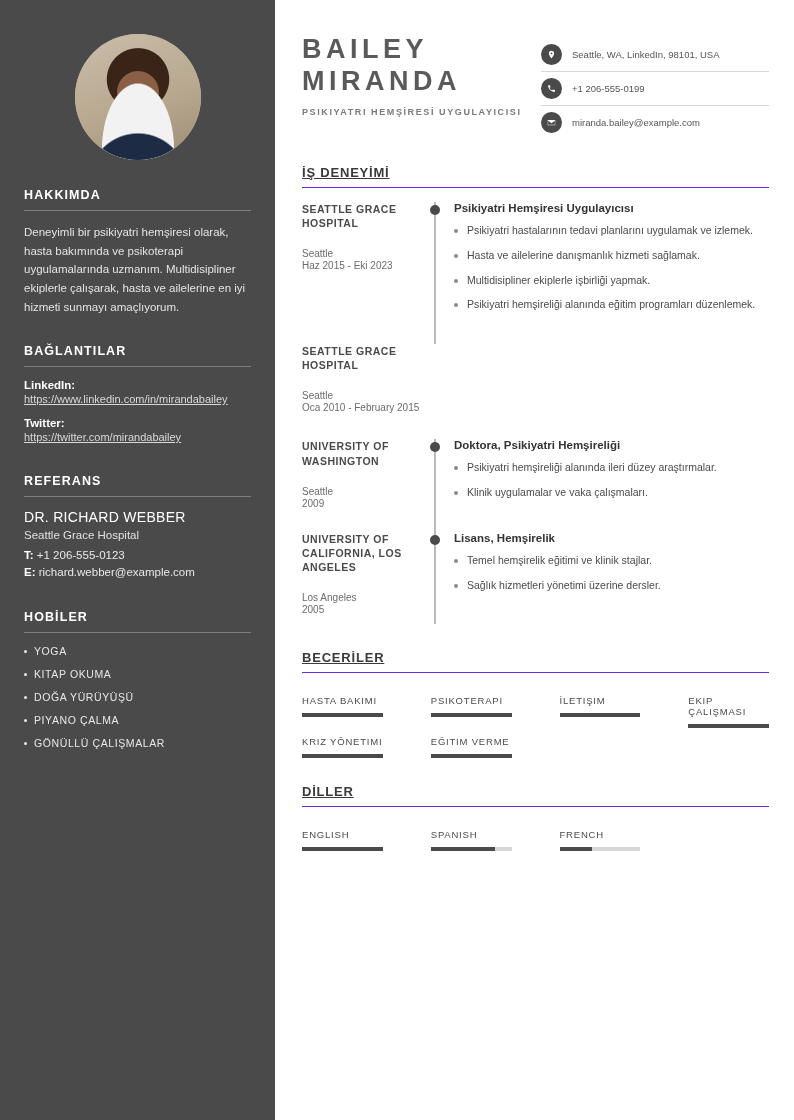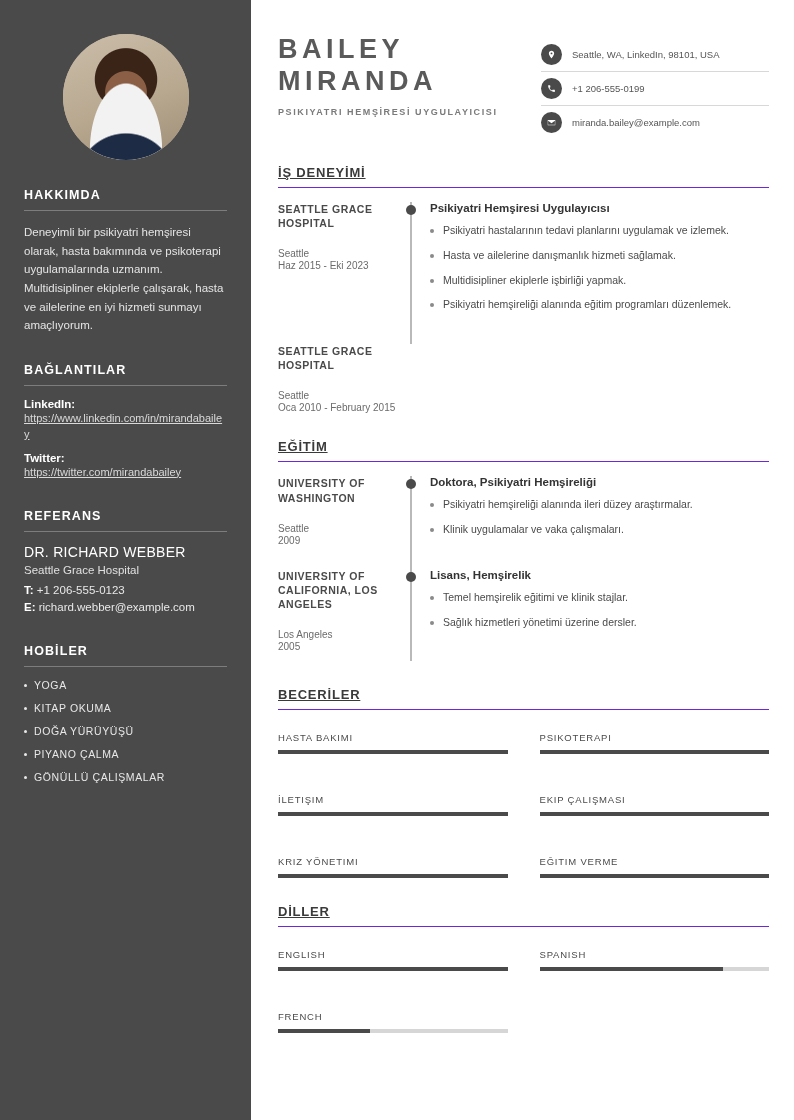--- a/index.html
+++ b/index.html
@@ -12,21 +12,21 @@
   .page {
     position: relative;
     width: 794px;
     height: 1120px;
     display: flex;
     overflow: hidden;
   }
 
   
   .sidebar {
-    width: 251px;
+    width: 275px;
     background: #4a4a4a;
     color: #e8e8e8;
     padding: 0 24px;
     position: relative;
   }
   .photo-wrap {
     margin: 34px auto 0;
     width: 126px;
     height: 126px;
     border-radius: 50%;
@@ -198,24 +198,23 @@
     left: 0; top: 6px;
     width: 4px; height: 4px;
     border-radius: 50%;
     background: #8a8a8a;
   }
   .entry:last-child .ent-right { border-left-color: #b9b9b9; }
 
   
   .grid2 {
     display: grid;
-    grid-template-columns: 1fr 1fr;
+    grid-template-columns: 1fr 1fr 1fr 1fr;
     column-gap: 48px;
     row-gap: 0;
-    gap: 32px;
   }
   .skill { padding: 8px 0 0; }
   .skill-n {
     font-size: 9.5px;
     letter-spacing: .8px;
     color: #4a4a4a;
     margin-bottom: 7px;
   }
   .bar { height: 4px; background: #d6d6d6; width: 100%; }
   .bar > i { display: block; height: 100%; background: #4a4a4a; }
@@ -329,21 +328,20 @@
       <div class="entry">
         <div class="ent-left">
           <div class="ent-org">SEATTLE GRACE HOSPITAL</div>
           <div class="ent-loc">Seattle</div>
           <div class="ent-date">Oca 2010 - February 2015</div>
         </div>
       </div>
     </section>
 
     <section class="sec">
-      <div class="sec-h">EĞİTİM</div>
 
       <div class="entry">
         <div class="ent-left">
           <div class="ent-org">UNIVERSITY OF WASHINGTON</div>
           <div class="ent-loc">Seattle</div>
           <div class="ent-date">2009</div>
         </div>
         <div class="ent-right">
           <div class="ent-title">Doktora, Psikiyatri Hemşireliği</div>
           <div class="bullet">Psikiyatri hemşireliği alanında ileri düzey araştırmalar.</div>

